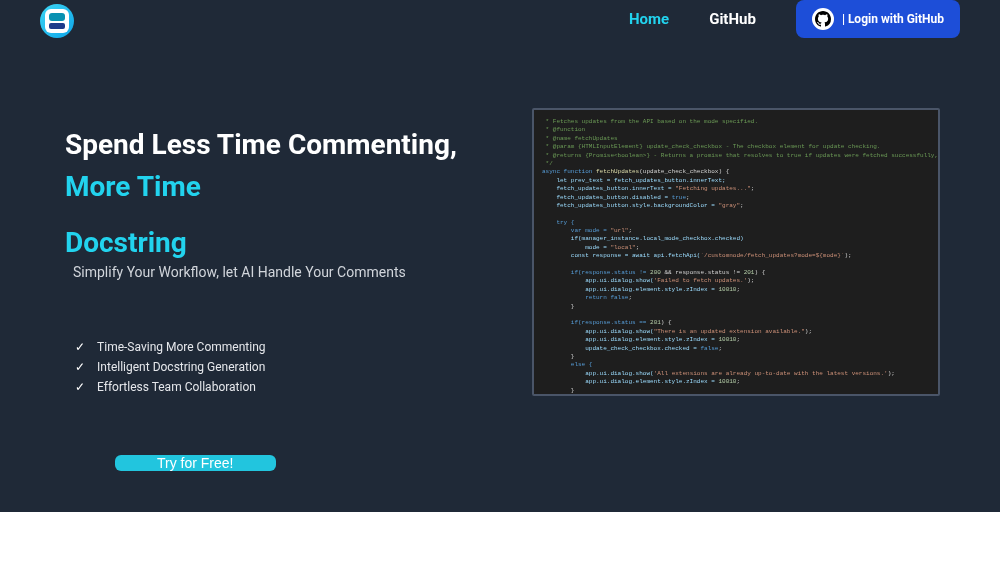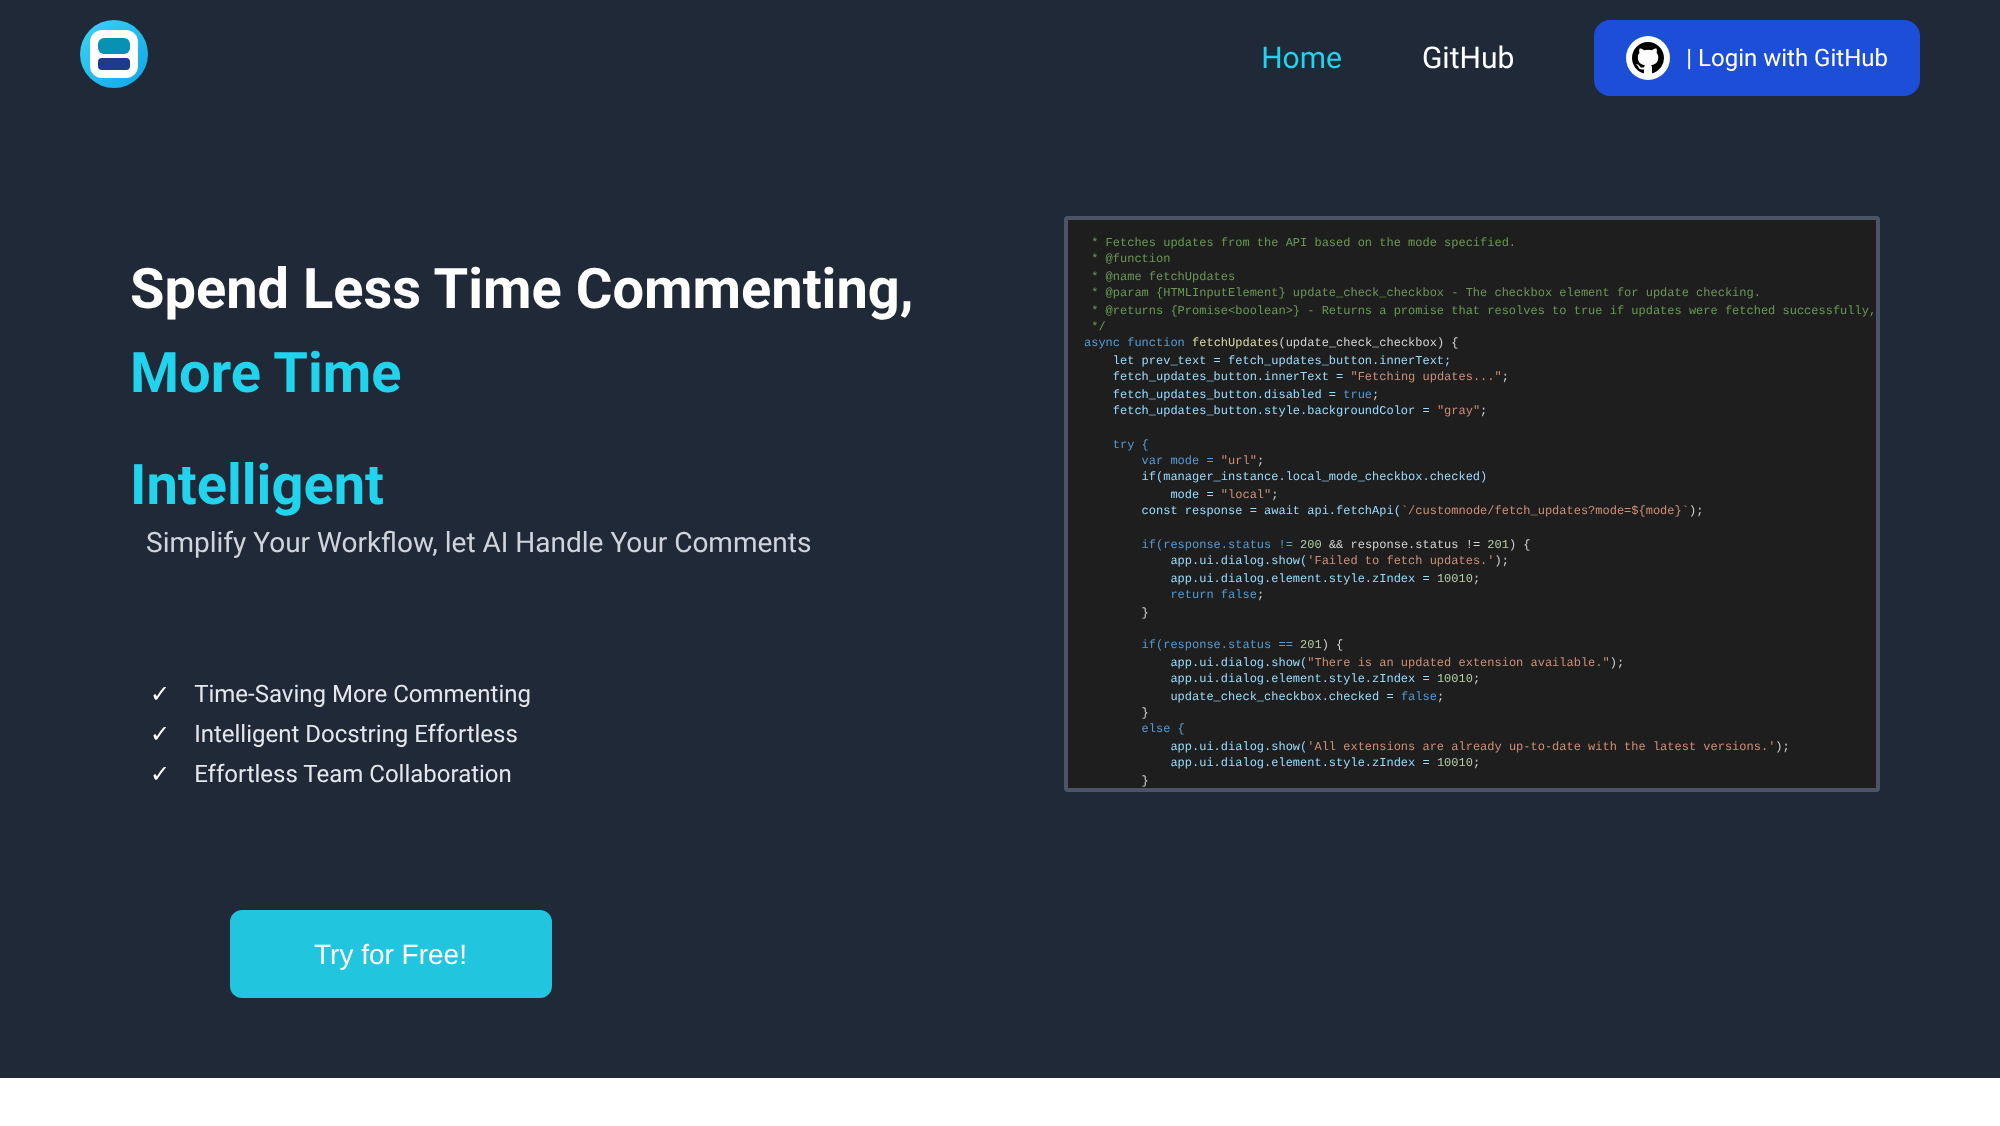--- a/index.html
+++ b/index.html
@@ -6,24 +6,25 @@
     body {
       font-family: -apple-system, BlinkMacSystemFont, 'Segoe UI', Roboto, sans-serif;
       background: #1f2937;
       color: #fff;
       width: 1000px;
       height: 563px;
       overflow: hidden;
     }
     .header {
       display: flex;
-      align-items: flex-start;
+      align-items: flex-end;
       justify-content: space-between;
-      padding: 10px 40px;
+      padding: 20px 40px;
       height: 58px;
+      font-weight: bold;
     }
     .logo {
       width: 34px;
       height: 34px;
       background: linear-gradient(135deg, #3dd5f3 0%, #0ea5e9 100%);
       border-radius: 50%;
       display: flex;
       align-items: center;
       justify-content: center;
       position: relative;
@@ -119,21 +120,21 @@
     }
     .checkmark {
       color: #fff;
     }
     .cta-btn {
       margin-top: 55px;
       margin-left: 50px;
       background: #22c5de;
       color: #fff;
       border: none;
-      padding: 14px 42px;
+      padding: 0 42px;
       border-radius: 6px;
       font-size: 14px;
       cursor: pointer;
       display: inline-block;
     }
     .hero-right {
       flex: 0 0 408px;
     }
     .code-window {
       width: 408px;
@@ -184,31 +185,31 @@
       </div>
       <span>| Login with GitHub</span>
     </div>
   </div>
 </div>
 
 <div class="hero">
   <div class="hero-left">
     <h1 class="hero-title">
       <span>Spend Less Time Commenting, </span><span class="accent">More Time</span><br>
-      <span class="accent" style="display:inline-block;margin-top:14px;">Intelligent</span>
+      <span class="accent" style="display:inline-block;margin-top:14px;">Docstring</span>
     </h1>
     <p class="hero-subtitle">Simplify Your Workflow, let AI Handle Your Comments</p>
     <div class="features">
       <div class="feature-item">
         <span class="checkmark">✓</span>
         <span>Time-Saving More Commenting</span>
       </div>
       <div class="feature-item">
         <span class="checkmark">✓</span>
-        <span>Intelligent Docstring Effortless</span>
+        <span>Intelligent Docstring Generation</span>
       </div>
       <div class="feature-item">
         <span class="checkmark">✓</span>
         <span>Effortless Team Collaboration</span>
       </div>
     </div>
     <button class="cta-btn">Try for Free!</button>
   </div>
   <div class="hero-right">
     <div class="code-window">

